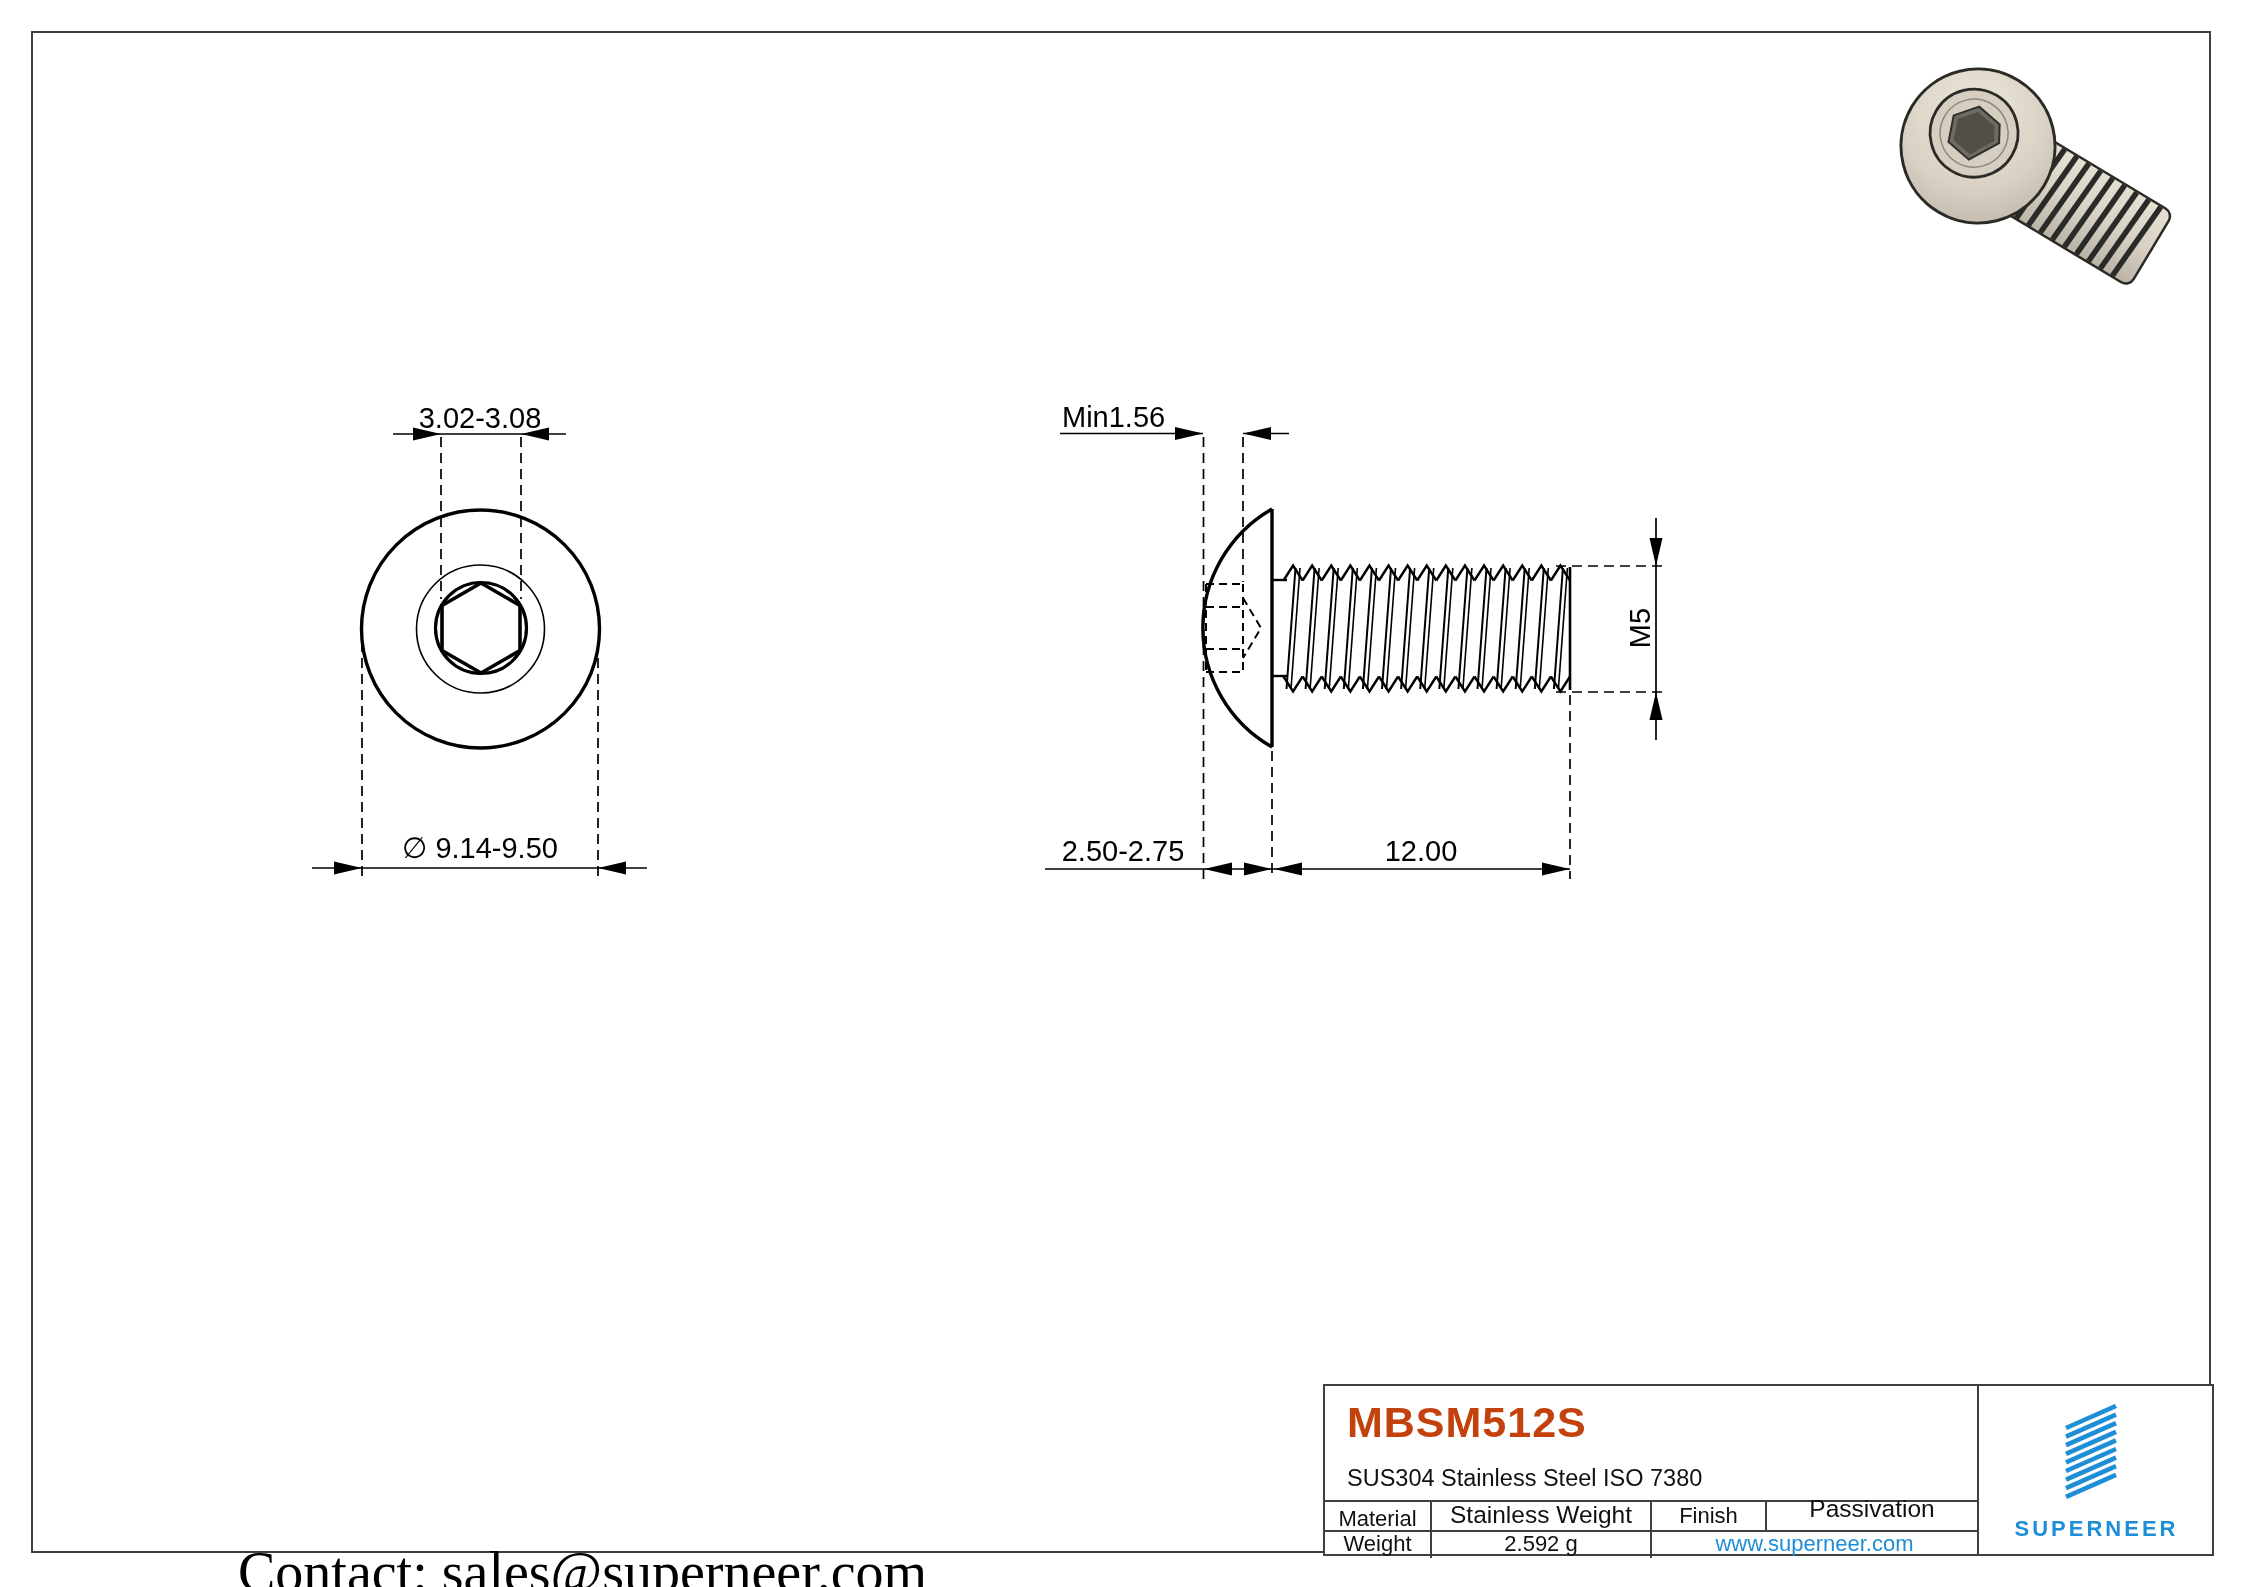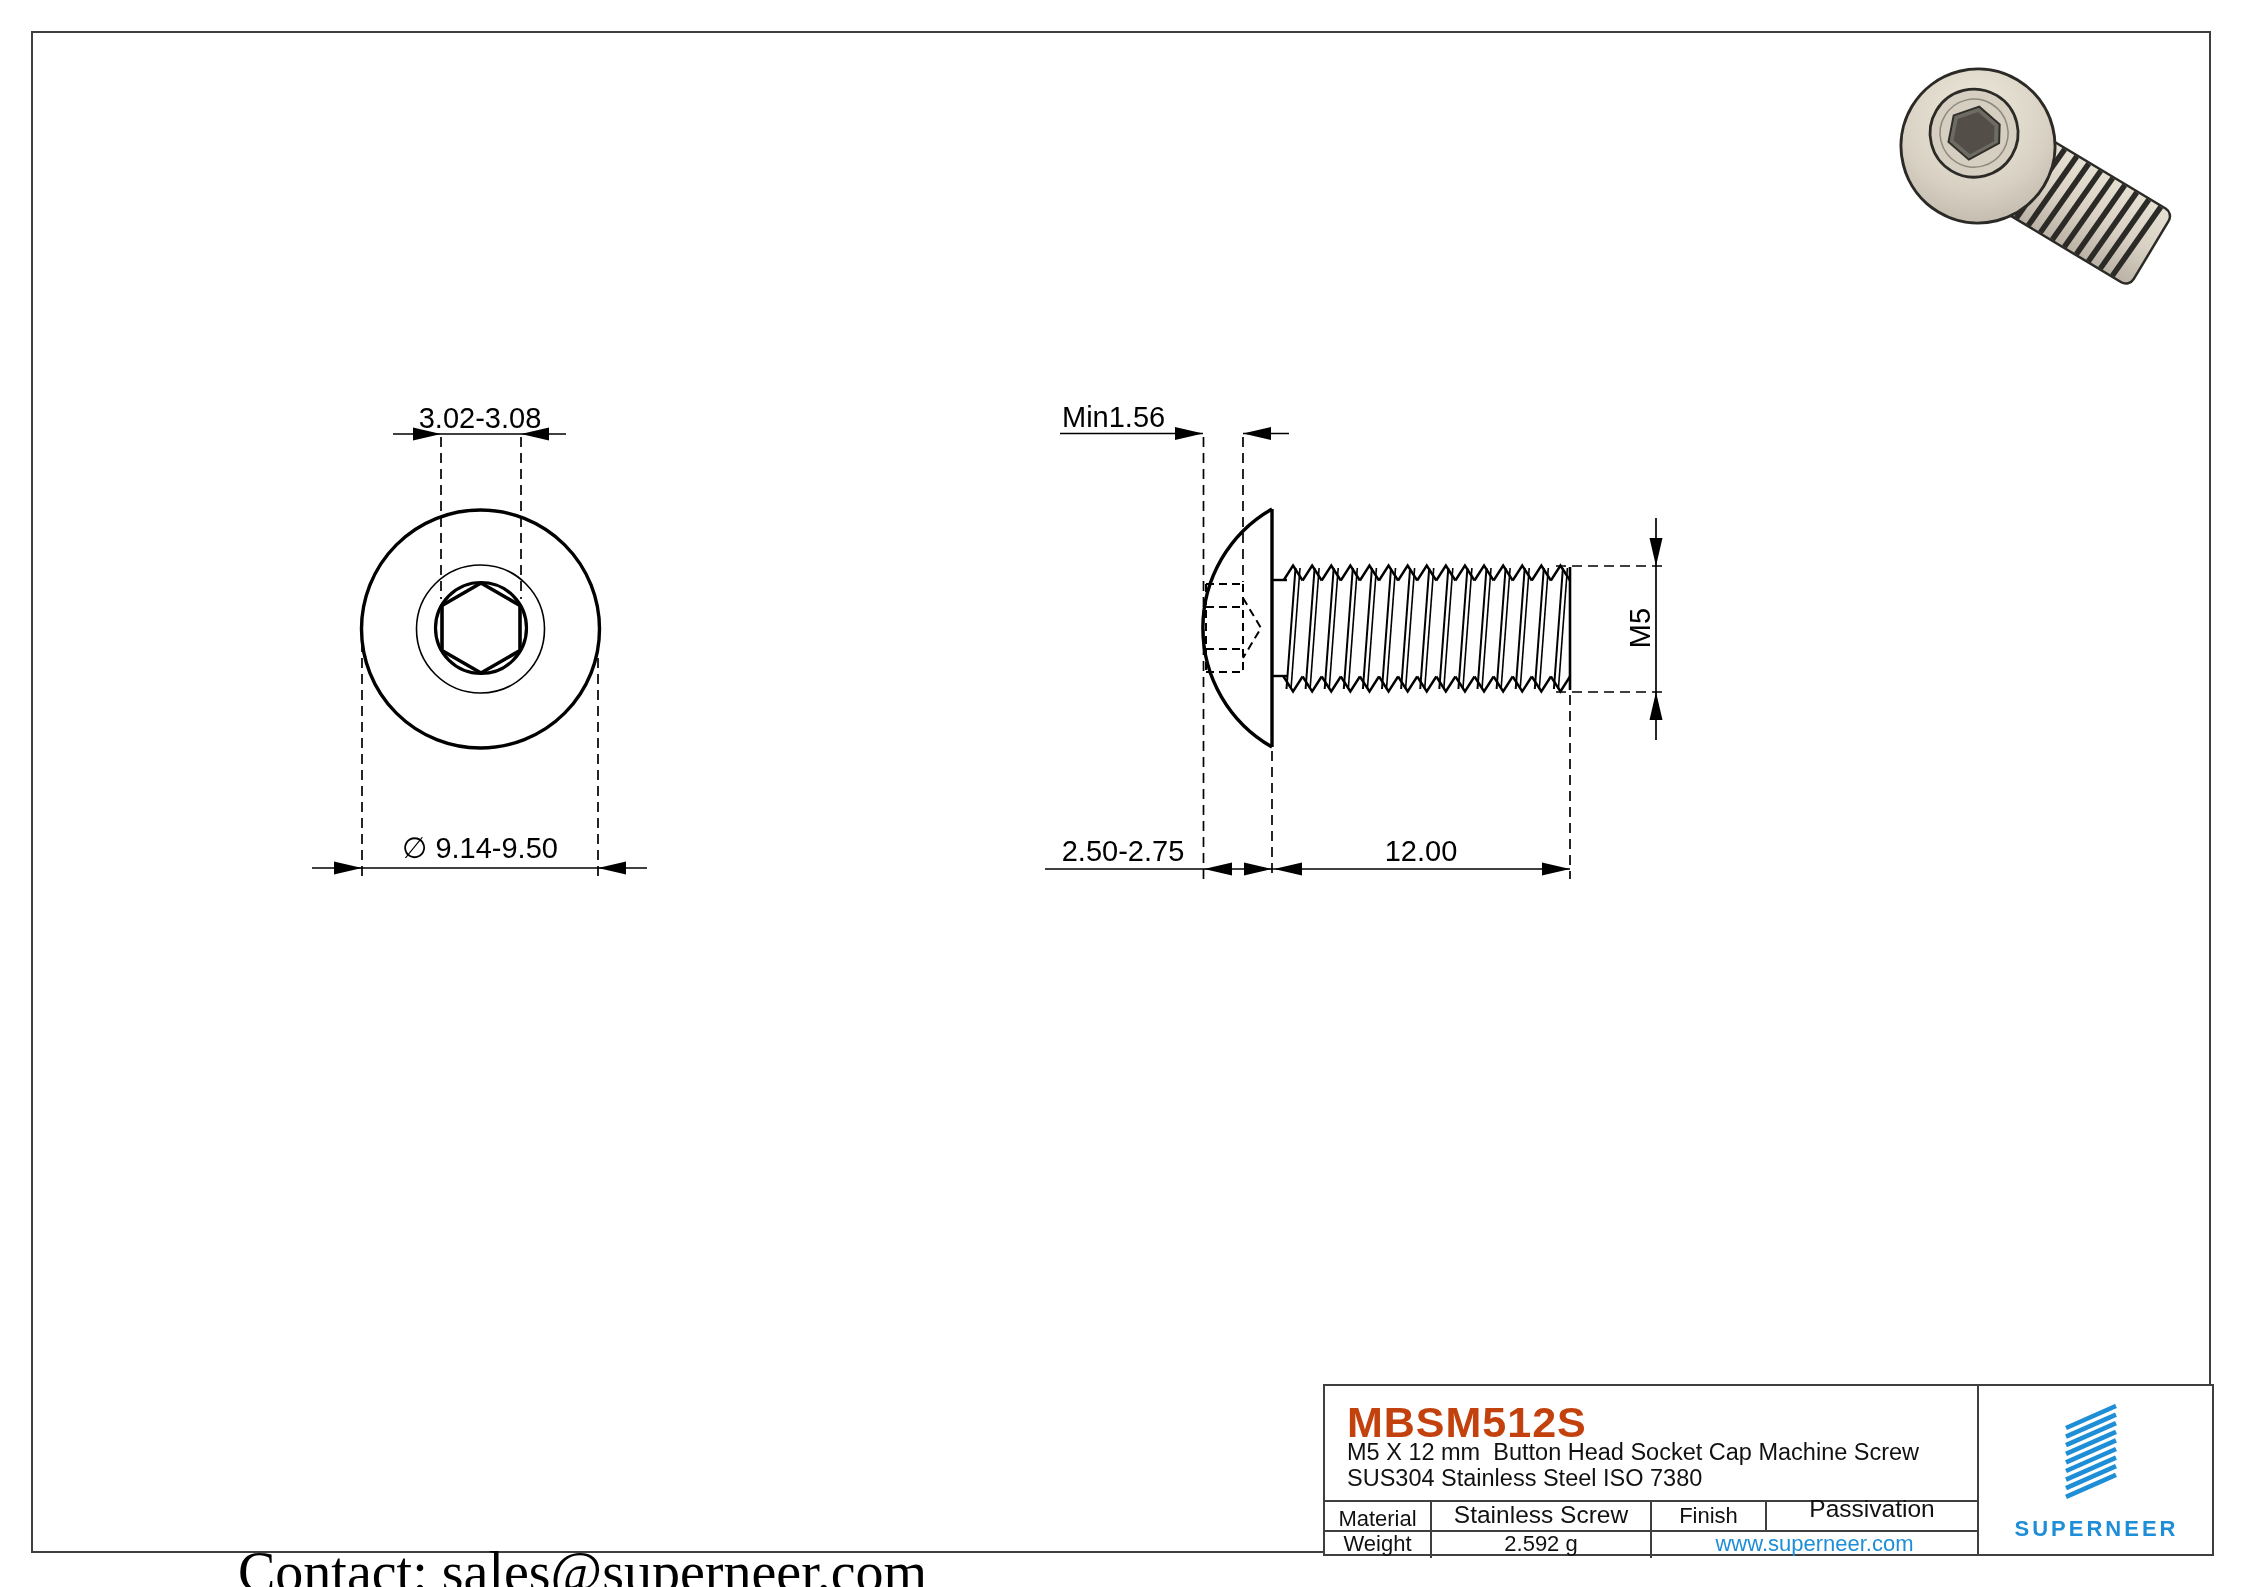--- a/index.html
+++ b/index.html
@@ -174,25 +174,24 @@
   <div id="tblock">
 
     <div class="hline" style="left:0;top:114px;width:652px;height:2px;"></div>
     <div class="hline" style="left:0;top:144px;width:652px;height:2px;"></div>
     <div class="vline" style="left:105px;top:114px;width:2px;height:58px;"></div>
     <div class="vline" style="left:325px;top:114px;width:2px;height:58px;"></div>
     <div class="vline" style="left:440px;top:114px;width:2px;height:32px;"></div>
     <div class="vline" style="left:652px;top:0;width:2px;height:168px;"></div>
 
     <div class="pn">MBSM512S</div>
-    <div class="desc" style="top:53px;">M5 X 12 mm  Button Head Socket Cap Machine Screw</div>
     <div class="desc" style="top:79px;">SUS304 Stainless Steel ISO 7380</div>
 
     <div class="cell" style="left:0;top:116px;width:105px;height:34px;border-radius:7px;">Material</div>
-    <div class="cell big" style="left:107px;top:114px;width:218px;height:30px;">Stainless Screw</div>
+    <div class="cell big" style="left:107px;top:114px;width:218px;height:30px;">Stainless Weight</div>
     <div class="cell" style="left:327px;top:116px;width:113px;height:28px;">Finish</div>
     <div class="cell big" style="left:442px;top:114px;width:210px;height:18px;">Passivation</div>
 
     <div class="cell" style="left:0;top:146px;width:105px;height:24px;">Weight</div>
     <div class="cell" style="left:107px;top:146px;width:218px;height:24px;text-align:right;">2.592 g</div>
     <div class="cell link" style="left:327px;top:146px;width:325px;height:24px;">www.superneer.com</div>
 
     <svg class="logo-svg" width="64" height="100" viewBox="0 0 64 100">
       <g stroke="var(--brand-blue,#1e8ed6)" stroke-width="4.6">
         <line x1="1" y1="24.0" x2="51" y2="2.0"></line>

